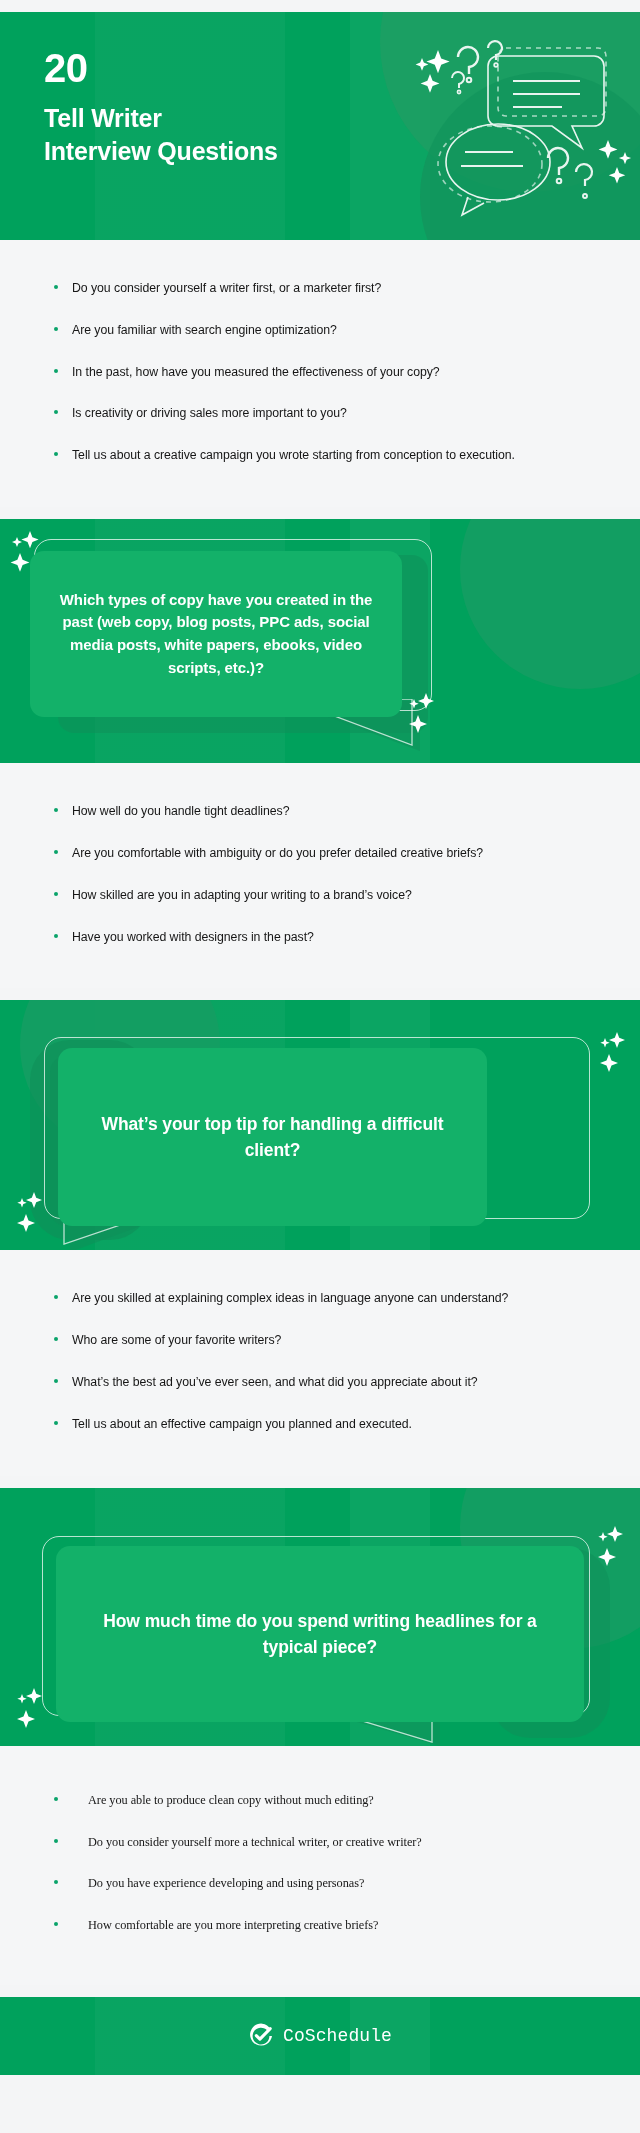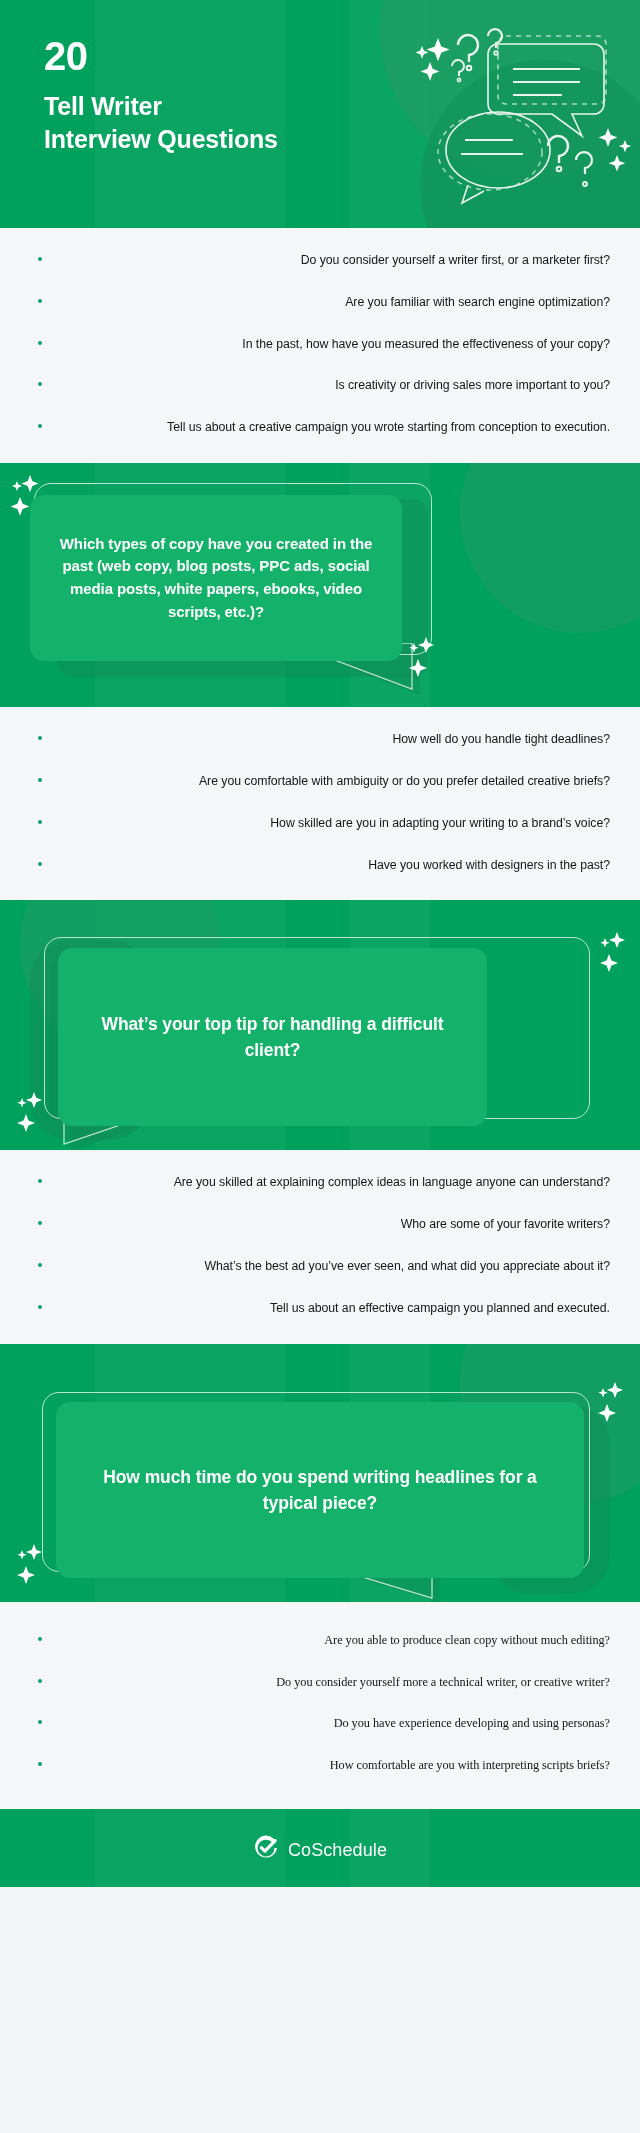--- a/index.html
+++ b/index.html
@@ -9,20 +9,21 @@
     background:#f4f5f6;
     -webkit-font-smoothing:antialiased;
   }
   .page{width:640px;position:relative;overflow:hidden;}
 
   
   .green-band{
     position:relative;
     background:#00a15c;
     overflow:hidden;
+    margin-top:12px;
   }
   .green-band .bandstripes{
     position:absolute;inset:0;
     background:
       linear-gradient(90deg,
         rgba(255,255,255,0.00) 0px, rgba(255,255,255,0.00) 95px,
         rgba(255,255,255,0.035) 95px, rgba(255,255,255,0.035) 285px,
         rgba(255,255,255,0.00) 285px, rgba(255,255,255,0.00) 350px,
         rgba(255,255,255,0.045) 350px, rgba(255,255,255,0.045) 430px,
         rgba(255,255,255,0.00) 430px);
@@ -65,21 +66,21 @@
     width:260px;height:228px;
     z-index:2;
     pointer-events:none;
   }
 
   
   .qlist{
     background:#f5f6f7;
     padding:24px 30px 26px 30px;
   }
-  .qlist ul{list-style:none;margin:0;padding:0;text-align:right;}
+  .qlist ul{list-style:none;margin:16px;padding:0;}
   .qlist li{
     position:relative;
     padding-left:26px;
     margin:0 0 24px 0;
     color:#161616;
     font-size:12.3px;
     line-height:1.45;
     letter-spacing:-0.05px;
   }
   .qlist li:last-child{margin-bottom:0;}
@@ -137,21 +138,21 @@
 
   
   .footer{
     height:78px;
     display:flex;
     align-items:center;
     justify-content:center;
   }
   .footer .logo{
     position:relative;z-index:3;
-    display:flex;align-items:flex-end;gap:9px;
+    display:flex;align-items:center;gap:9px;font-family:Liberation Mono, monospace;
   }
   .footer .logo-name{
     color:#ffffff;
     font-size:18px;
     letter-spacing:0.1px;
   }
 </style>
 </head>
 <body>
 
@@ -327,21 +328,21 @@
         </g>
       </svg>
     </div>
   </div>
 
   <div class="qlist wide" style="padding:30px 30px 34px 30px;font-family:Liberation Serif, serif;">
     <ul>
       <li><span class="dot"></span><span>Are you able to produce clean copy without much editing?</span></li>
       <li><span class="dot"></span><span>Do you consider yourself more a technical writer, or creative writer?</span></li>
       <li><span class="dot"></span><span>Do you have experience developing and using personas?</span></li>
-      <li><span class="dot"></span><span>How comfortable are you with interpreting scripts briefs?</span></li>
+      <li><span class="dot"></span><span>How comfortable are you more interpreting creative briefs?</span></li>
     </ul>
   </div>
 
   <div class="green-band footer">
     <div class="bandstripes"></div>
     <div class="logo">
       <svg width="26" height="26" viewBox="0 0 26 26">
         <path d="M22.6 6.1 A11 11 0 1 0 24 13 L21.4 13 A8.4 8.4 0 1 1 19.1 7.3 Z" fill="#ffffff"></path>
         <path d="M8.3 12.6 L11.9 16.2 L22.2 5.6" fill="none" stroke="#ffffff" stroke-width="3.1" stroke-linecap="round" stroke-linejoin="round"></path>
       </svg>

